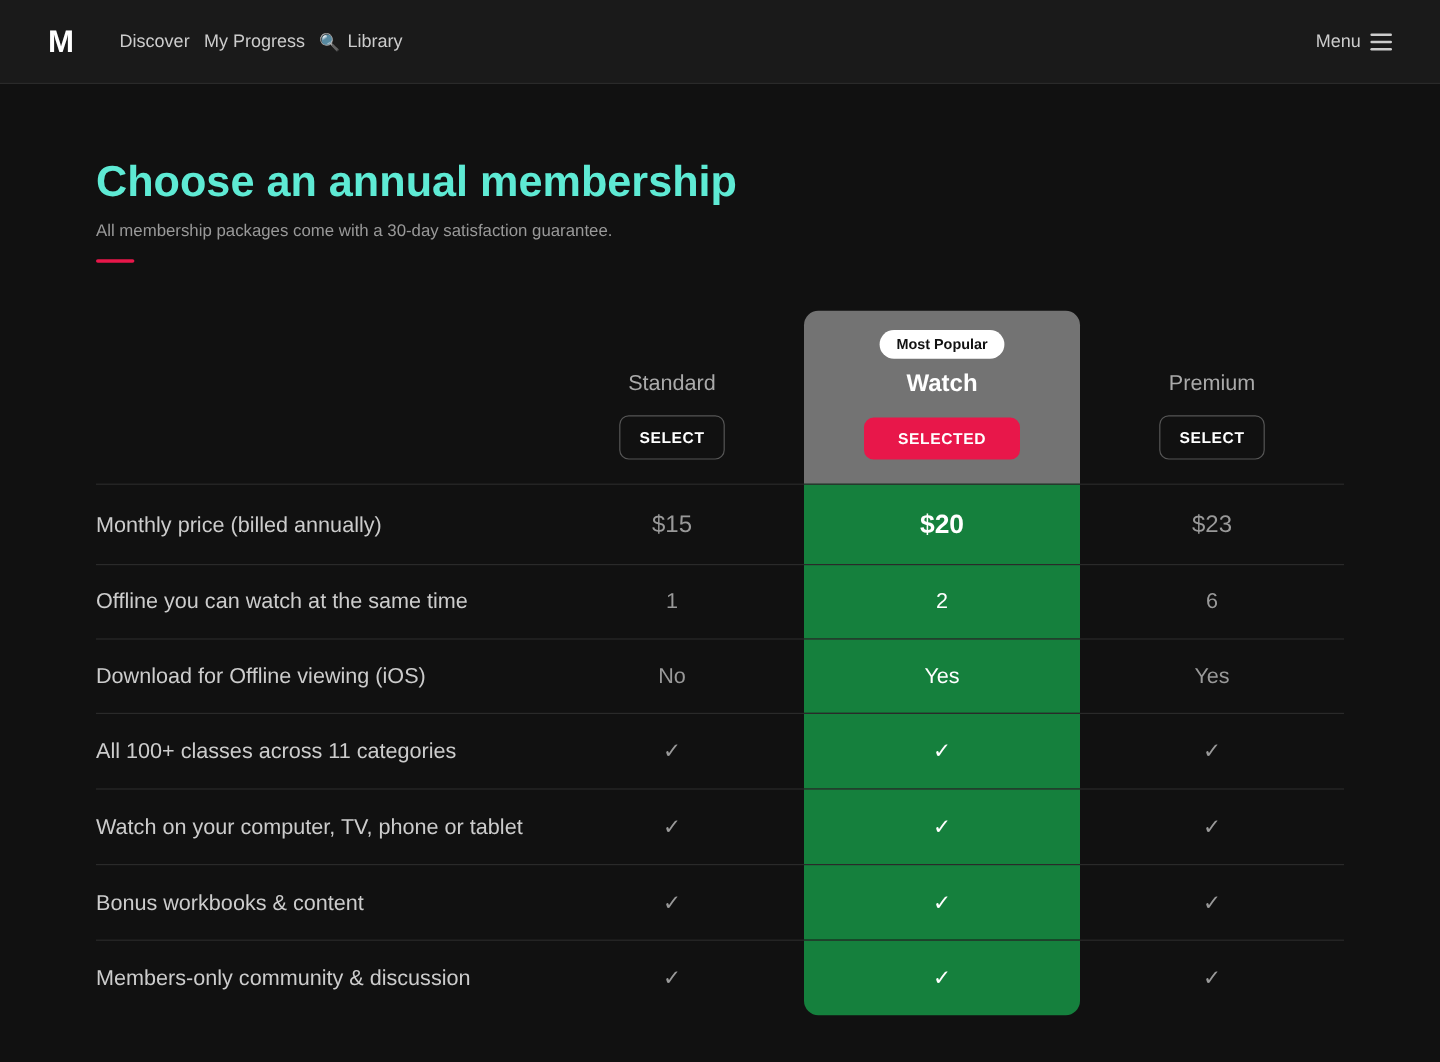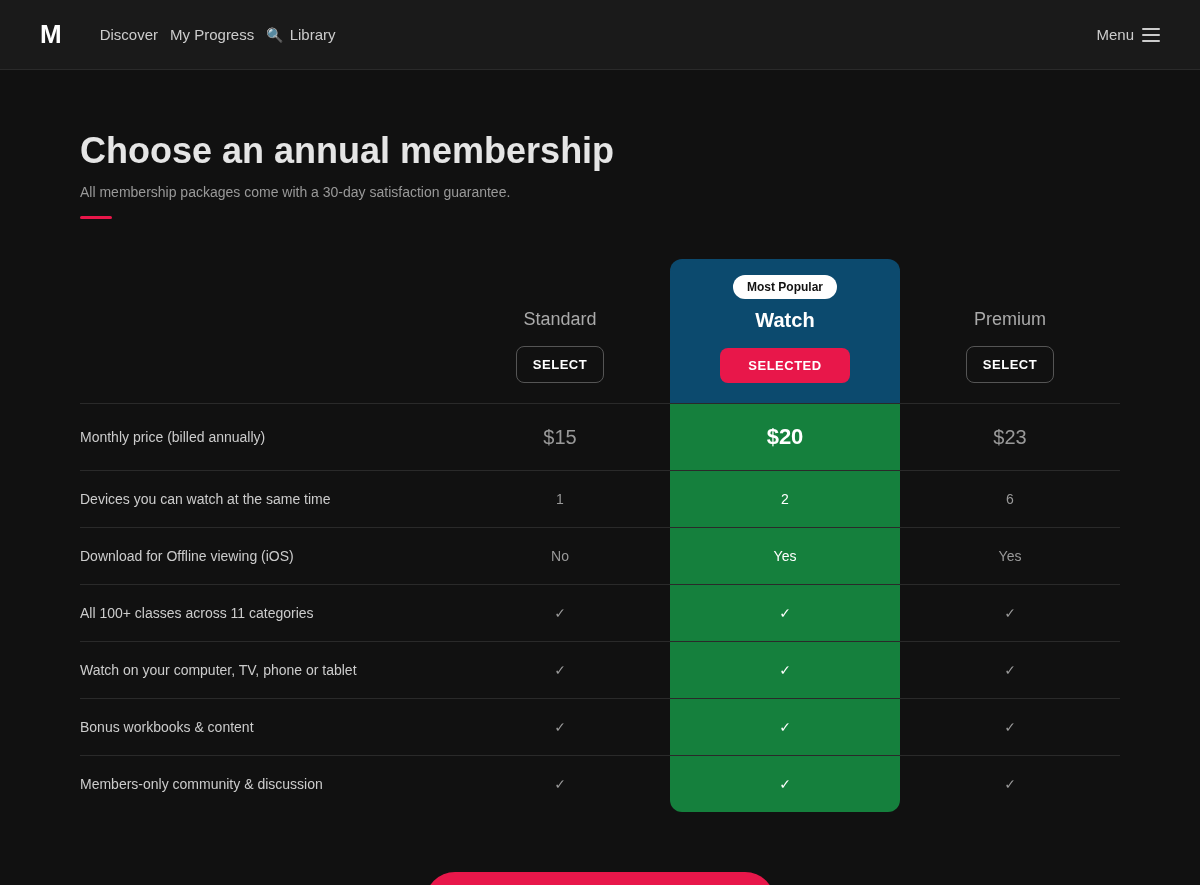--- a/index.html
+++ b/index.html
@@ -73,21 +73,21 @@
       padding: 60px 80px 60px 80px;
     }
 
     
     .page-header {
       margin-bottom: 40px;
     }
     .page-title {
       font-size: 36px;
       font-weight: 700;
-      color: #e5e5e5;
+      color: #5eead4;
       margin-bottom: 12px;
     }
     .page-subtitle {
       font-size: 14px;
       color: #999;
       margin-bottom: 16px;
     }
     .red-line {
       width: 32px;
       height: 3px;
@@ -106,21 +106,21 @@
       grid-template-columns: 1fr 220px 230px 220px;
       align-items: end;
       margin-bottom: 0;
     }
     .plan-header-empty { }
     .plan-col-header {
       text-align: center;
       padding: 20px 0 20px 0;
     }
     .plan-col-header.plus-col {
-      background: #0c4a6e;
+      background: #737373;
       border-radius: 12px 12px 0 0;
       position: relative;
       padding-top: 50px;
     }
     .most-popular-badge {
       position: absolute;
       top: 16px;
       left: 50%;
       transform: translateX(-50%);
       background: #fff;
@@ -168,21 +168,21 @@
     
     .feature-rows {
       display: grid;
       grid-template-columns: 1fr 220px 230px 220px;
     }
     .feature-cell {
       padding: 20px 0;
       border-top: 1px solid #2a2a2a;
       display: flex;
       align-items: center;
-      font-size: 14px;
+      font-size: 18px;
       color: #ccc;
     }
     .feature-cell.center {
       justify-content: center;
     }
     .feature-cell.plus-bg {
       background: #15803d;
     }
 
     
@@ -260,21 +260,21 @@
         <div class="plan-name muted">Premium</div>
         <button class="select-btn">SELECT</button>
       </div>
     </div>
 
     <div class="feature-rows" id="feature-rows">
     <div class="feature-cell">Monthly price (billed annually)</div>
         <div class="feature-cell center" style="color: rgb(153, 153, 153); font-size: 20px; font-weight: 500;">$15</div>
         <div class="feature-cell center plus-bg" style="color: rgb(255, 255, 255); font-size: 22px; font-weight: 600;">$20</div>
         <div class="feature-cell center" style="color: rgb(153, 153, 153); font-size: 20px; font-weight: 500;">$23</div>
-        <div class="feature-cell">Devices you can watch at the same time</div>
+        <div class="feature-cell">Offline you can watch at the same time</div>
         <div class="feature-cell center" style="color: rgb(153, 153, 153);">1</div>
         <div class="feature-cell center plus-bg" style="color: rgb(255, 255, 255);">2</div>
         <div class="feature-cell center" style="color: rgb(153, 153, 153);">6</div>
         <div class="feature-cell">Download for Offline viewing (iOS)</div>
         <div class="feature-cell center" style="color: rgb(153, 153, 153);">No</div>
         <div class="feature-cell center plus-bg" style="color: rgb(255, 255, 255);">Yes</div>
         <div class="feature-cell center" style="color: rgb(153, 153, 153);">Yes</div>
         <div class="feature-cell">All 100+ classes across 11 categories</div>
         <div class="feature-cell center" style="color: rgb(153, 153, 153);">✓</div>
         <div class="feature-cell center plus-bg" style="color: rgb(255, 255, 255);">✓</div>

